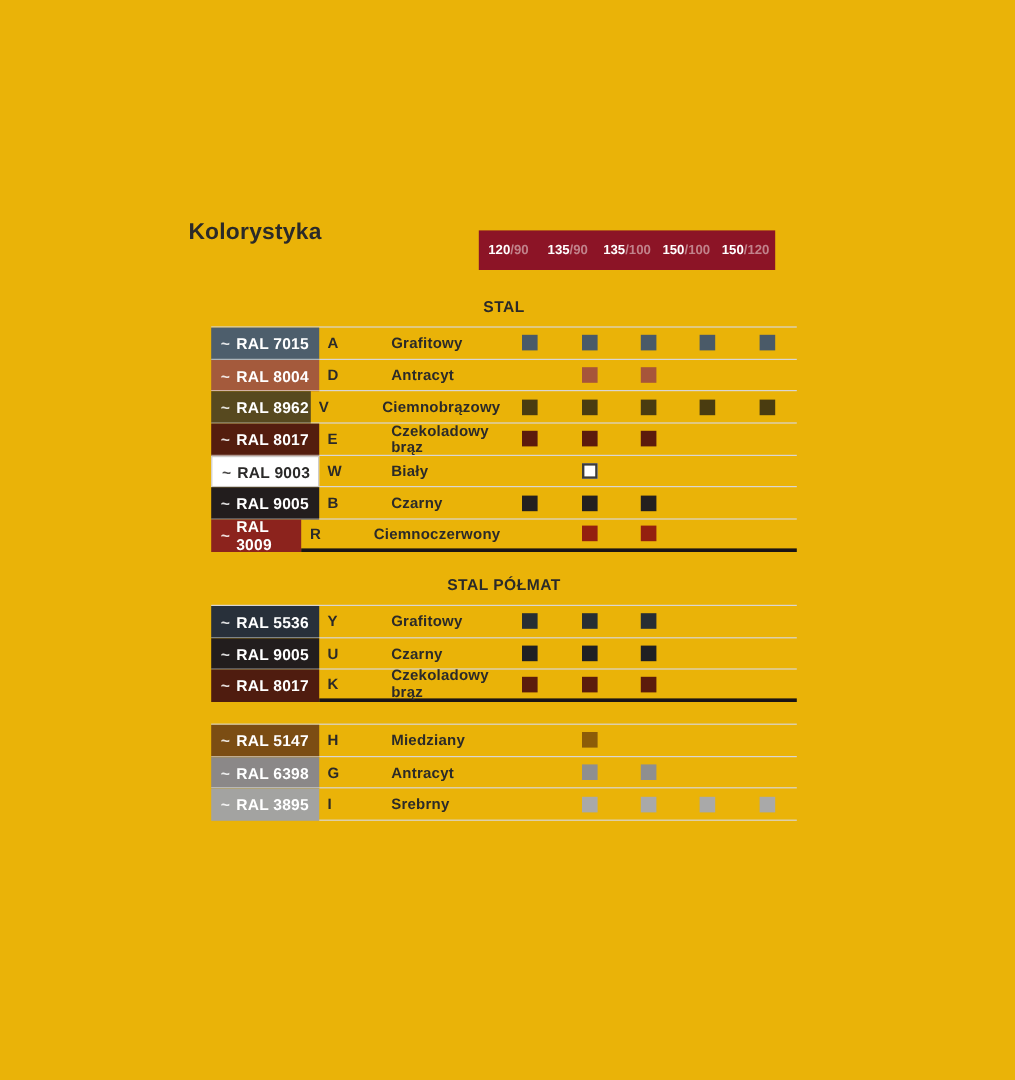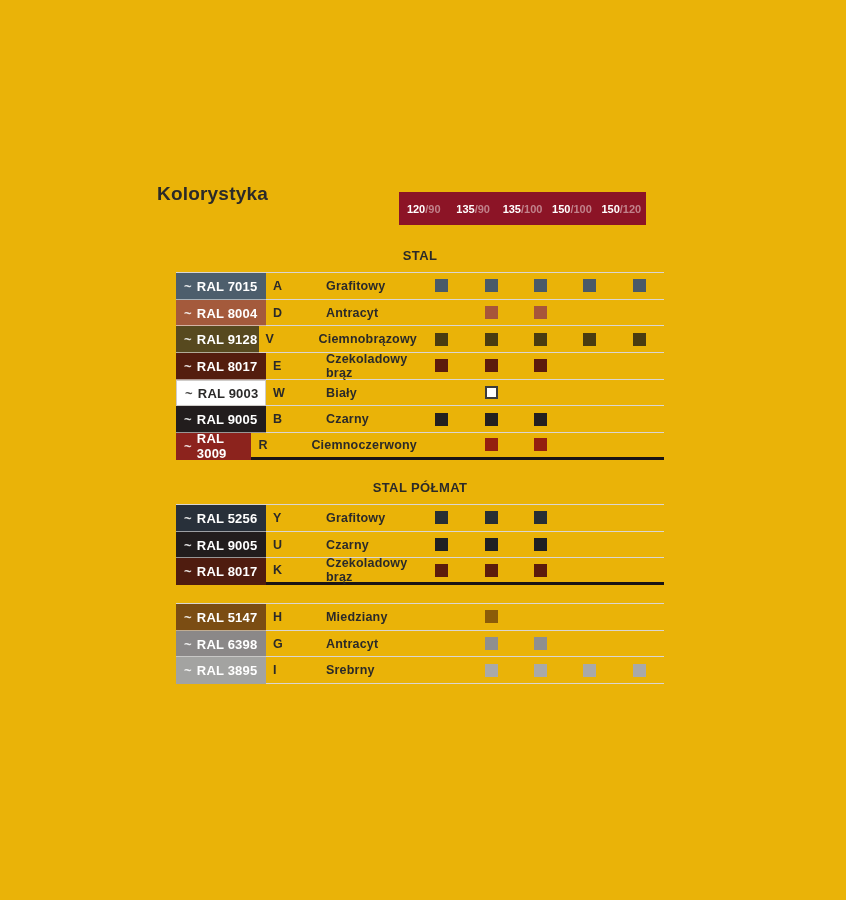--- a/index.html
+++ b/index.html
@@ -109,21 +109,21 @@
                   <div class="square" style="background: rgb(167, 85, 58);"></div>
                 </div>
                 <div class="cell"></div>
                 <div class="cell"></div>
               </div>
             </div>
           </div>
           <div class="row">
             <div class="ral-label" style="background: rgb(87, 73, 31); color: rgb(255, 255, 255);">
               <span class="tilde">~</span>
-              <span class="ral-text">RAL 9128</span>
+              <span class="ral-text">RAL 8962</span>
             </div>
             <div class="row-right">
               <span class="letter-code">V</span>
               <span class="color-name">Ciemnobrązowy</span>
               <div class="cells">
                 <div class="cell">
                   <div class="square" style="background: rgb(74, 60, 16);"></div>
                 </div>
                 <div class="cell">
                   <div class="square" style="background: rgb(74, 60, 16);"></div>
@@ -227,21 +227,21 @@
             </div>
           </div>
         </div>
       </section>
       <section class="section" style="top: 478px;">
         <div class="section-title">STAL PÓŁMAT</div>
         <div class="section-table thick">
           <div class="row">
             <div class="ral-label" style="background: rgb(40, 48, 58); color: rgb(255, 255, 255);">
               <span class="tilde">~</span>
-              <span class="ral-text">RAL 5256</span>
+              <span class="ral-text">RAL 5536</span>
             </div>
             <div class="row-right">
               <span class="letter-code">Y</span>
               <span class="color-name">Grafitowy</span>
               <div class="cells">
                 <div class="cell">
                   <div class="square" style="background: rgb(39, 46, 51);"></div>
                 </div>
                 <div class="cell">
                   <div class="square" style="background: rgb(39, 46, 51);"></div>

